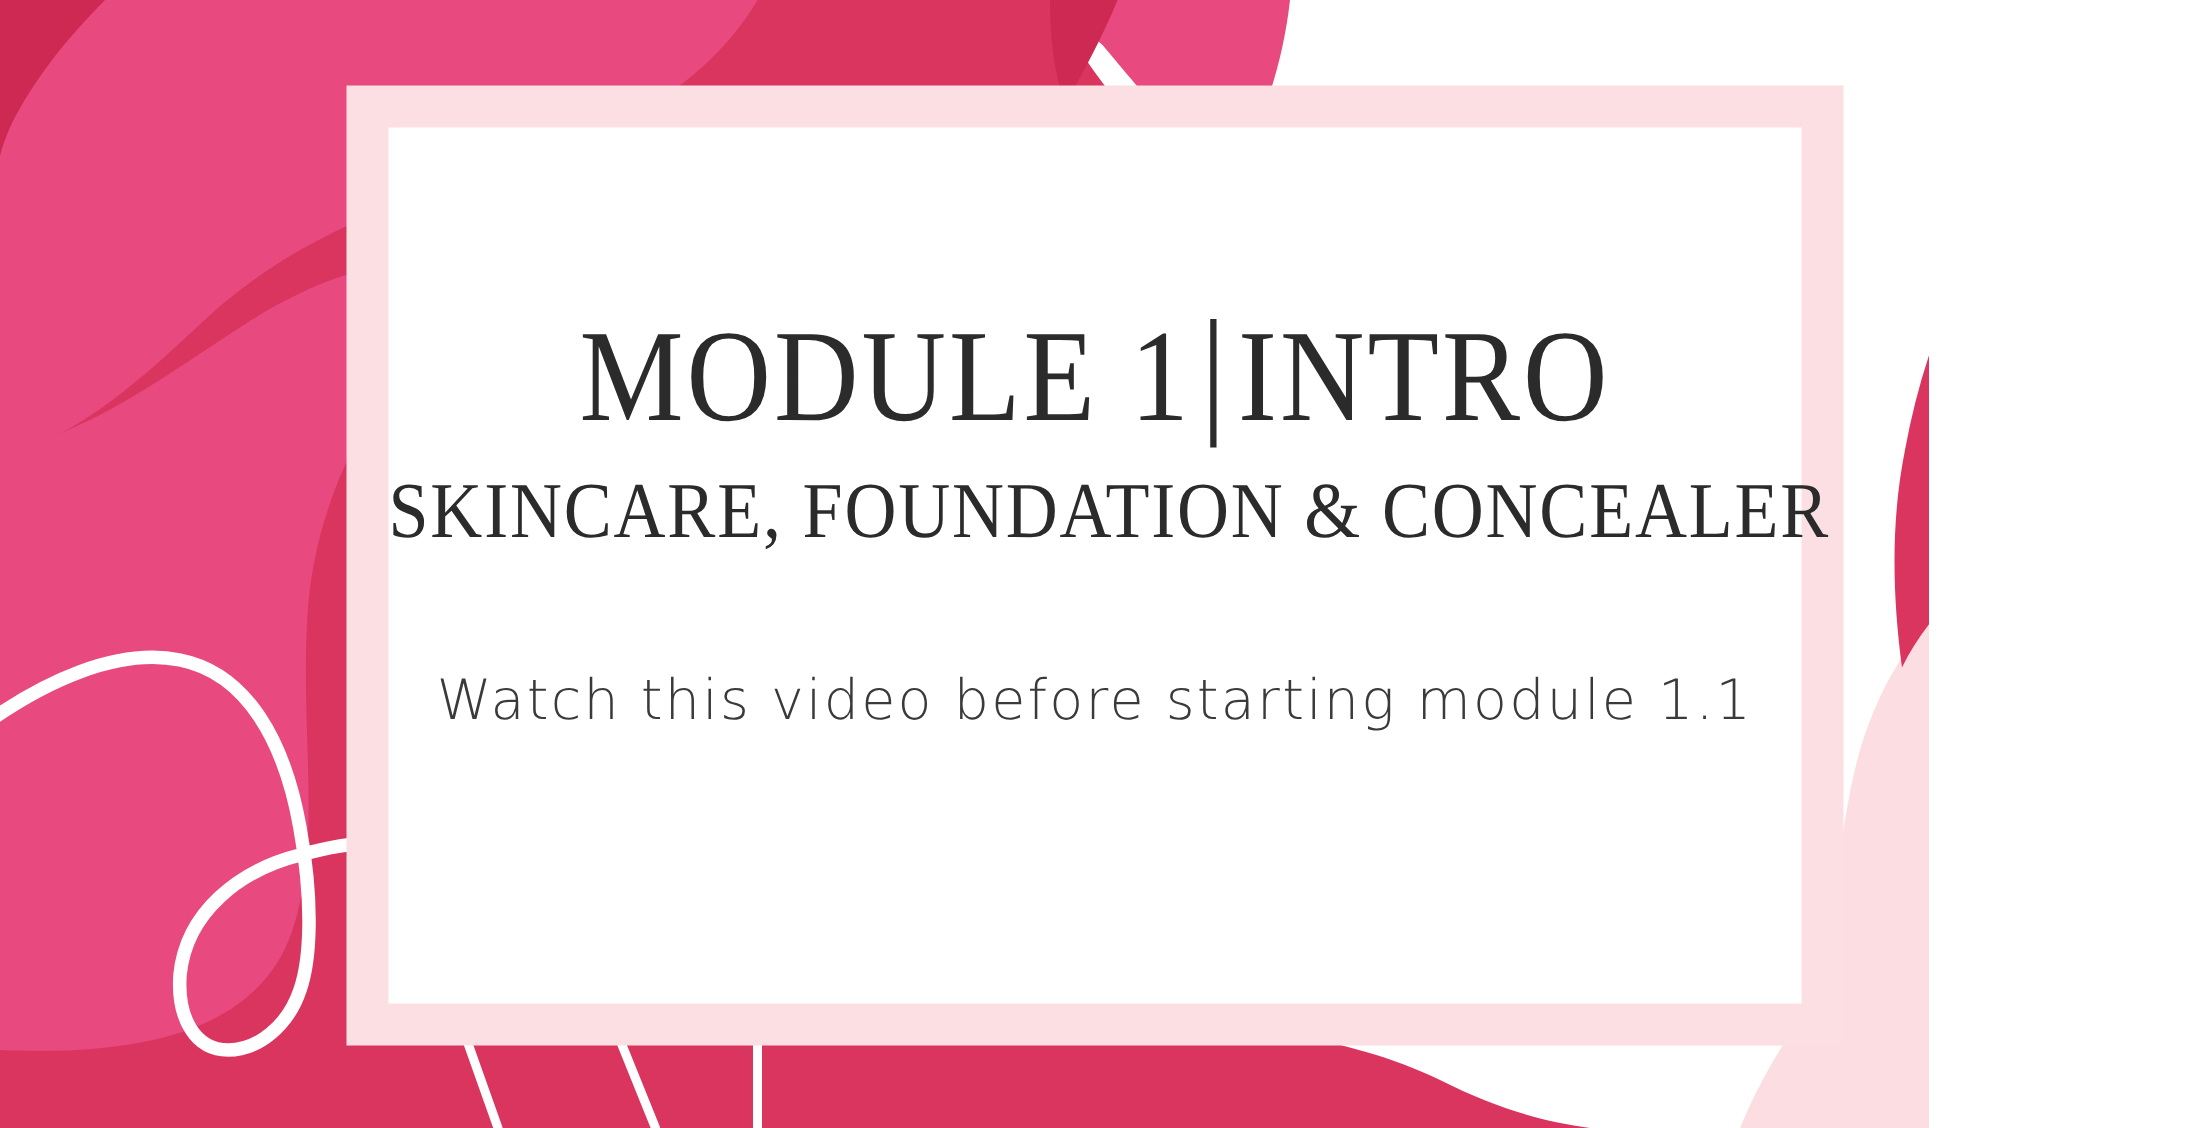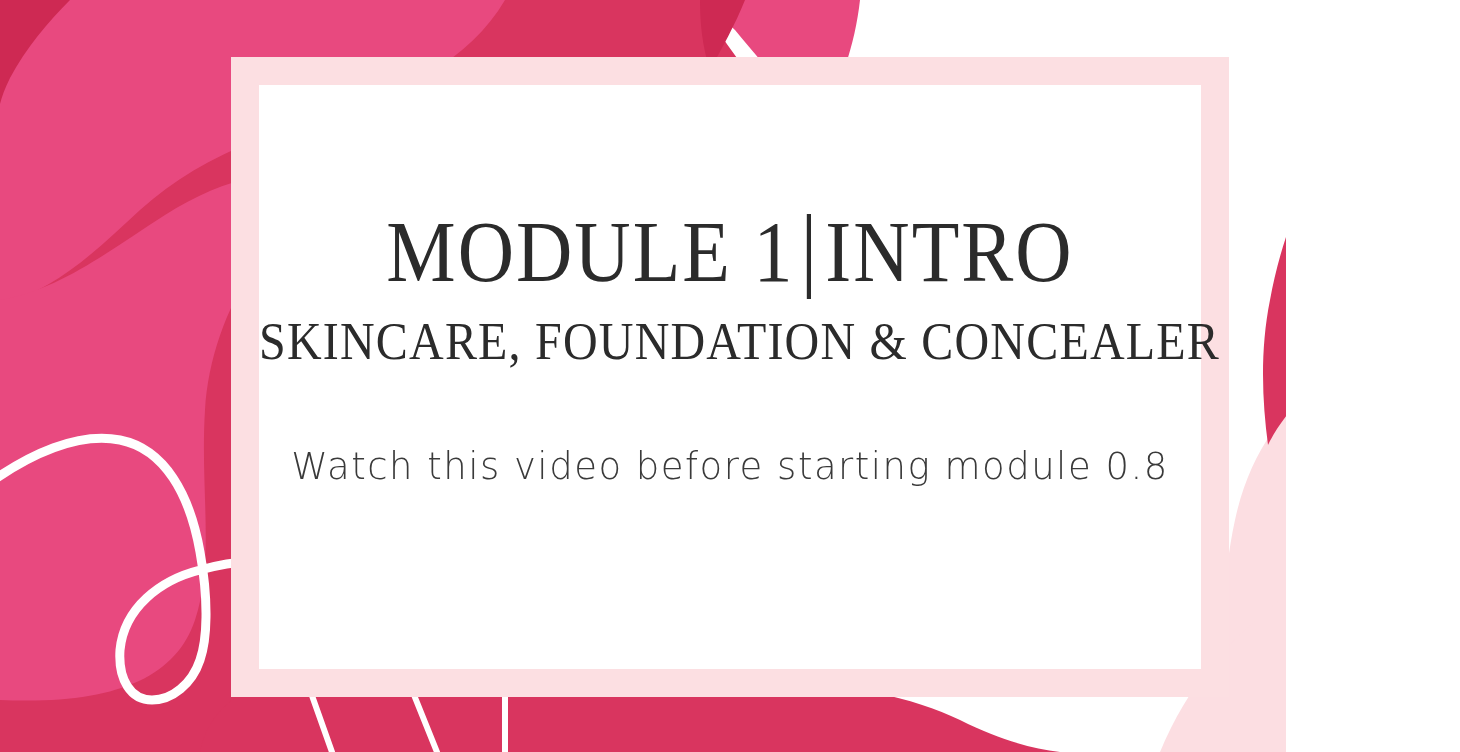--- a/index.html
+++ b/index.html
@@ -183,18 +183,18 @@
 
   <div id="card">
     <div id="card-inner">
 
       <div id="text-stack">
         <div id="title-line"><span>MODULE 1</span><span class="pipe">|</span><span>INTRO</span></div>
 
         <div id="subtitle-line">SKINCARE, FOUNDATION &amp; CONCEALER</div>
       </div>
 
-      <div id="body-line">Watch this video before starting module 0.8</div>
+      <div id="body-line">Watch this video before starting module 1.1</div>
 
     </div>
   </div>
 
 </div>
 
 </body></html>

